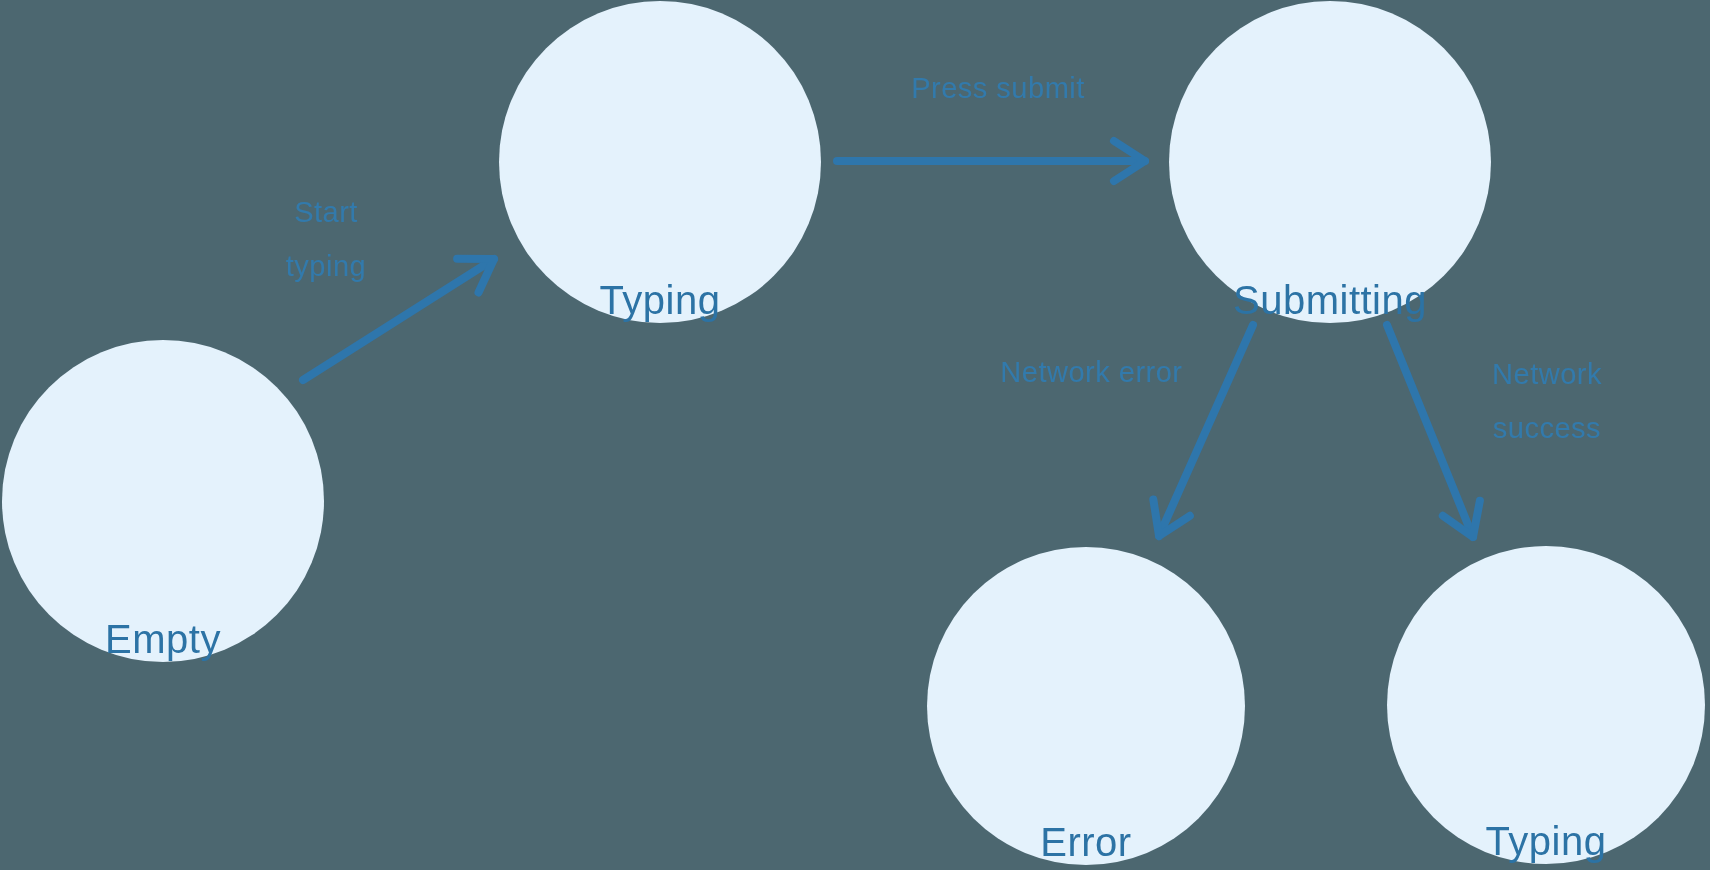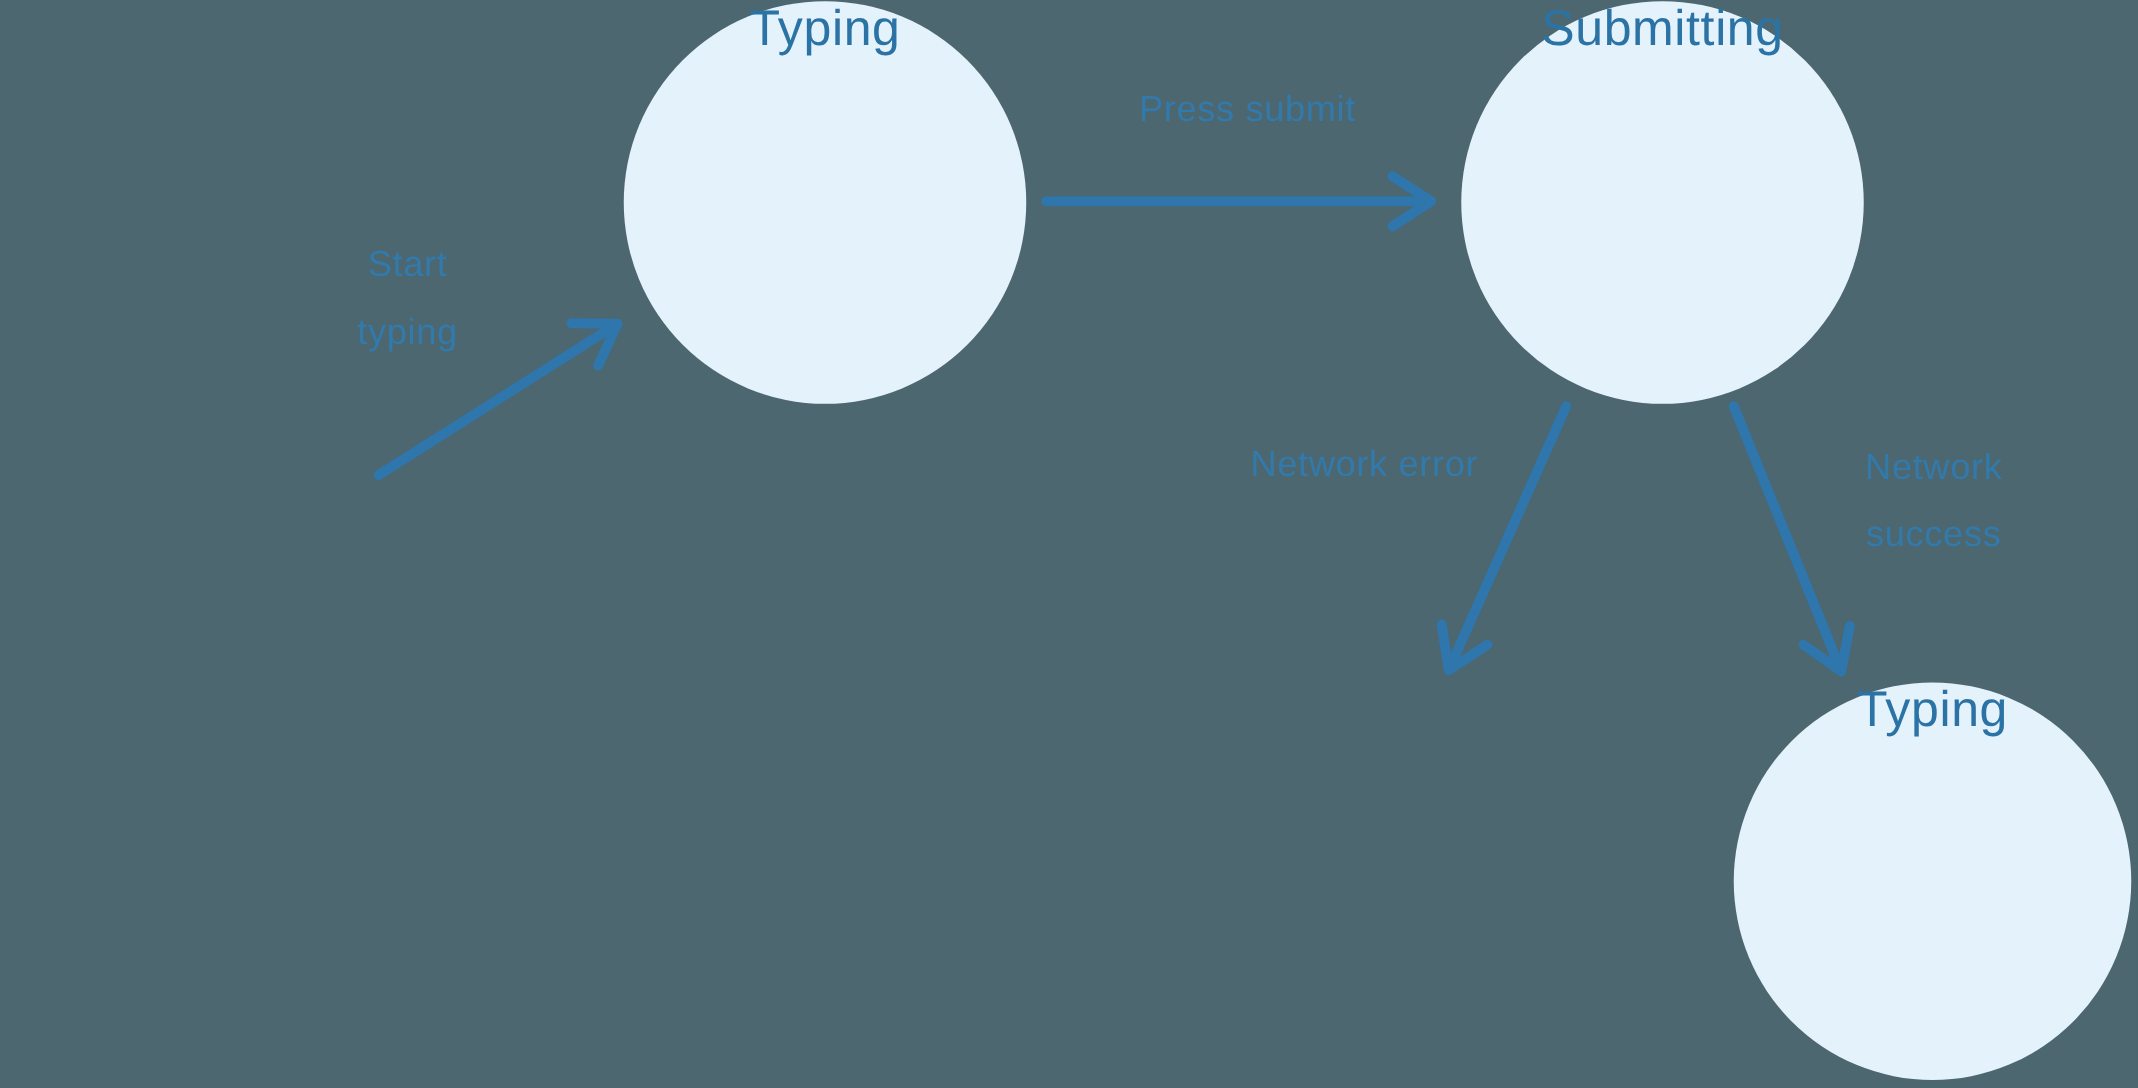--- a/index.html
+++ b/index.html
@@ -20,21 +20,21 @@
     width: 1710px;
     height: 870px;
     background: var(--background-color);
     overflow: hidden;
   }
   .state-node {
     position: absolute;
     border-radius: 50%;
     background: var(--node-fill-color);
     display: flex;
-    align-items: flex-start;
+    align-items: flex-end;
     justify-content: center;
   }
   .state-node .node-label {
     color: var(--node-text-color);
     font-size: 40px;
     font-weight: 500;
     letter-spacing: 0.5px;
     white-space: nowrap;
   }
   .edges-layer {
@@ -82,29 +82,35 @@
       <marker id="arrowhead" viewBox="-44 -30 52 60" markerWidth="52" markerHeight="60" refX="0" refY="0" orient="auto" markerUnits="userSpaceOnUse">
         <path class="arrowhead-path" d="M -31 -20 L 0 0 L -31 20"></path>
       </marker>
     </defs>
     <line class="edge-line" x1="303" y1="380" x2="494" y2="259" marker-end="url(#arrowhead)"></line>
     <line class="edge-line" x1="837" y1="161" x2="1145" y2="161" marker-end="url(#arrowhead)"></line>
     <line class="edge-line" x1="1253" y1="325" x2="1159" y2="536" marker-end="url(#arrowhead)"></line>
     <line class="edge-line" x1="1387" y1="325" x2="1473" y2="537" marker-end="url(#arrowhead)"></line>
   </svg>
 
+  <div class="state-node" style="left:2px; top:340px; width:322px; height:322px;">
+    <span class="node-label">Empty</span>
+  </div>
 
   <div class="state-node" style="left:499px; top:1px; width:322px; height:322px;">
     <span class="node-label">Typing</span>
   </div>
 
   <div class="state-node" style="left:1169px; top:1px; width:322px; height:322px;">
     <span class="node-label">Submitting</span>
   </div>
 
+  <div class="state-node" style="left:927px; top:547px; width:318px; height:318px;">
+    <span class="node-label">Error</span>
+  </div>
 
   <div class="state-node" style="left:1387px; top:546px; width:318px; height:318px;">
     <span class="node-label">Typing</span>
   </div>
 
   <div class="edge-label w150" style="left:326px; top:185px;">Start typing</div>
 
   <div class="edge-label w400" style="left:998px; top:61px;">Press submit</div>
 
   <div class="edge-label w185" style="left:1090px; top:345px;">Network error</div>

